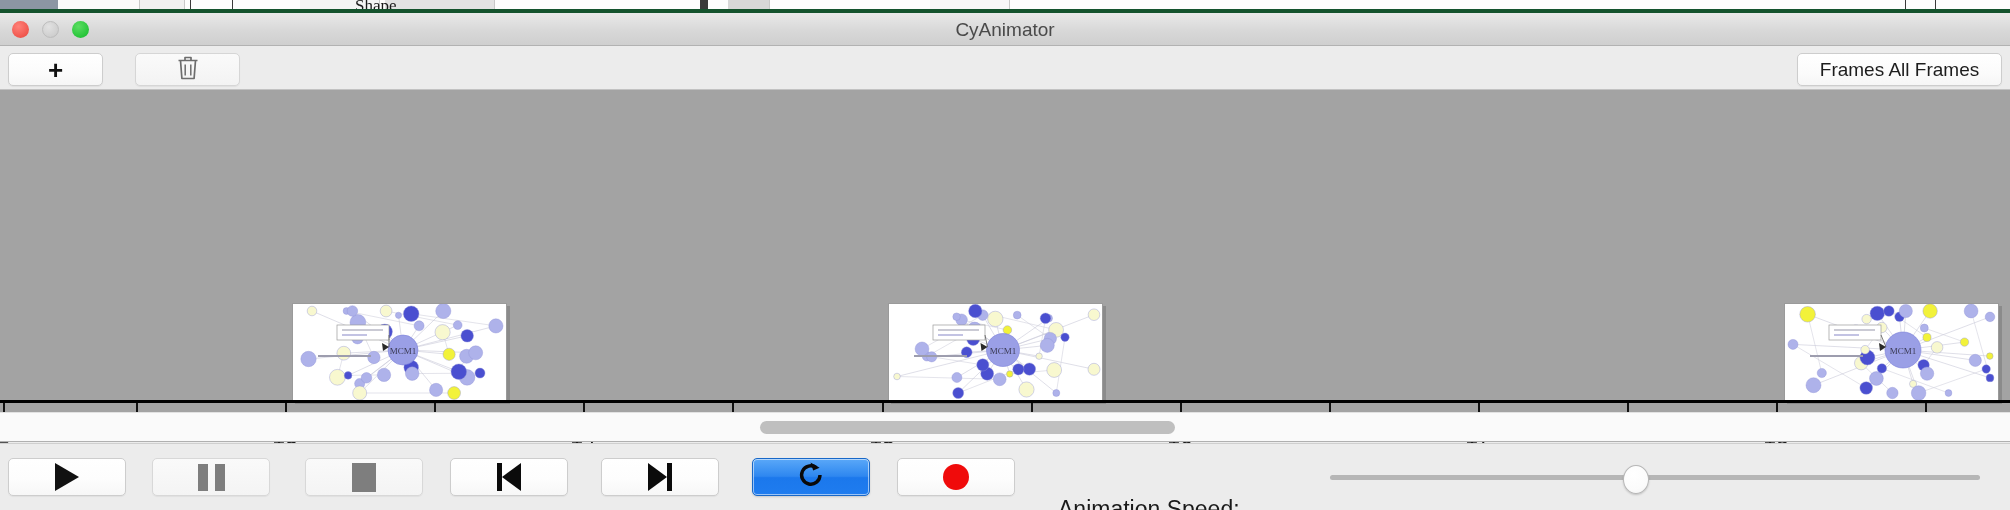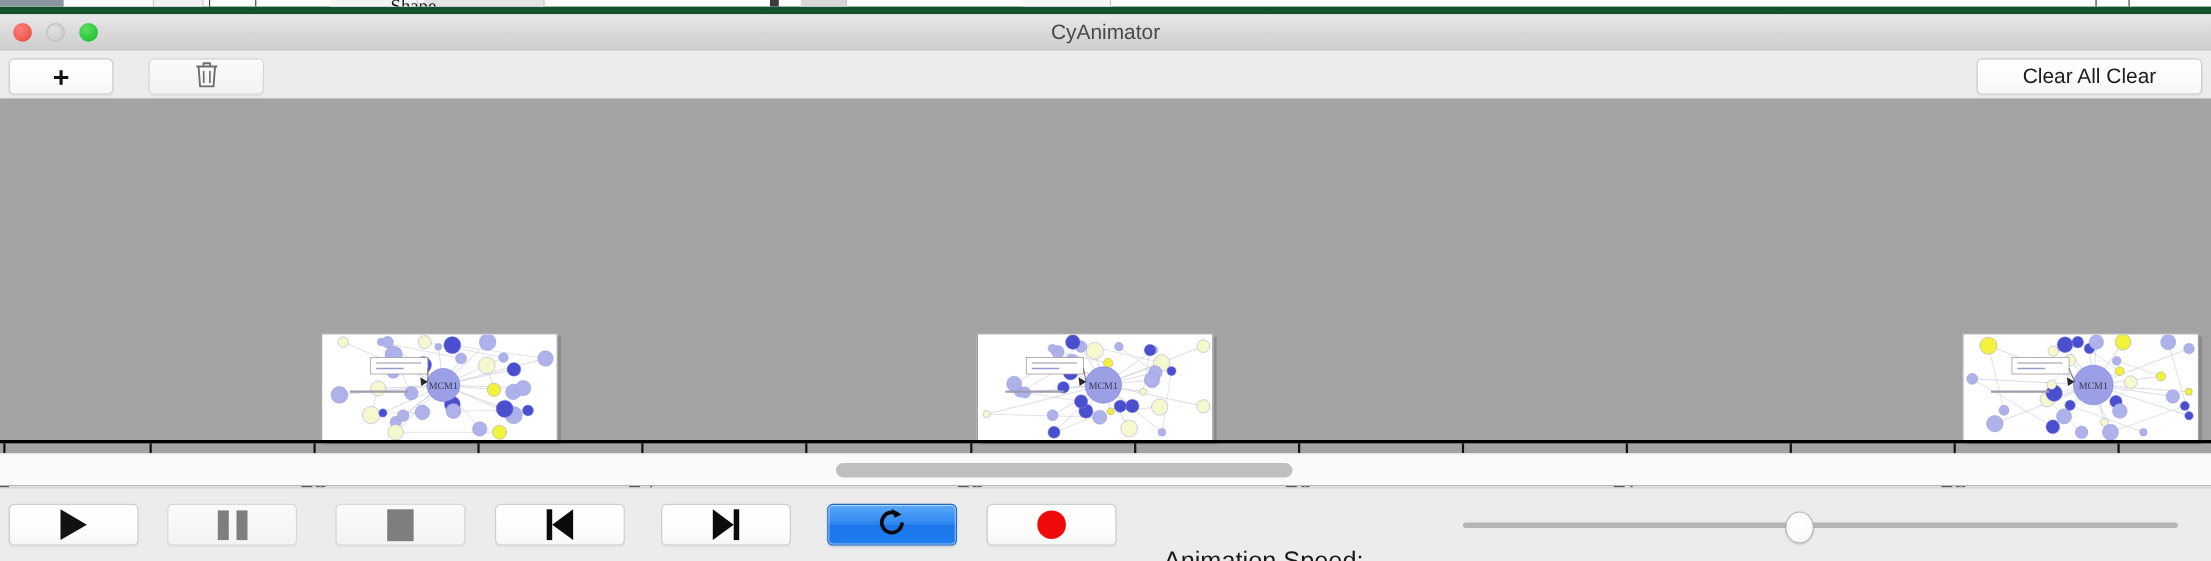--- a/index.html
+++ b/index.html
@@ -8,21 +8,21 @@
     overflow: hidden;
     font-family: "Liberation Sans", sans-serif;
     background: #ececec;
   }
   #app { position: relative; width: 2010px; height: 510px; }
 
   
   .bg-strip {
     position:absolute; left:0; top:0; width:2010px; height:13px;
     background:#fdfdfd;
-    border-bottom:7px solid #14532d;
+    border-bottom:4px solid #14532d;
     overflow:hidden;
     padding-left:34px;
   }
   .bg-chunk { position:absolute; top:0; height:13px; background:#f0f0f0; border-right:1px solid #c8c8c8; }
   .bg-dark  { position:absolute; top:0; height:13px; background:#8c96a3; }
   .bg-label {
     position:absolute; left:355px; top:-4px;
     font-size:17px; color:#1b1b1b;
     font-family:"Liberation Serif", serif;
     white-space:nowrap;
@@ -219,21 +219,21 @@
     </div>
     <div class="tb-btn dim" id="del-btn">
       <span>
         <svg width="24" height="27" viewBox="0 0 24 27">
           <path d="M2.5 6.5 h19 M9 6.5 v-3 h6 v3 M4.5 6.5 l1.4 18 h12.2 l1.4 -18" fill="none" stroke="#6d6d6d" stroke-width="1.7" stroke-linejoin="round"></path>
           <path d="M9.2 10.5 v11 M14.8 10.5 v11" fill="none" stroke="#6d6d6d" stroke-width="1.5"></path>
         </svg>
       </span>
     </div>
     <div class="tb-btn" id="clear-btn">
-      <span>Clear All Clear</span>
+      <span>Frames All Frames</span>
     </div>
   </div>
 
   <div class="timeline">
 
     <div class="frame" id="tl-frame-1" style="left: 292px; top: 213px;">
         <svg viewBox="0 0 213 96" preserveAspectRatio="none">
           <rect x="0" y="0" width="213" height="96" fill="#ffffff"></rect>
           <line x1="110" y1="46" x2="156.1" y2="50.3" stroke="#c9c9d8" stroke-width="0.6"></line>
           <line x1="110" y1="46" x2="174.1" y2="73.4" stroke="#c9c9d8" stroke-width="0.6"></line>

